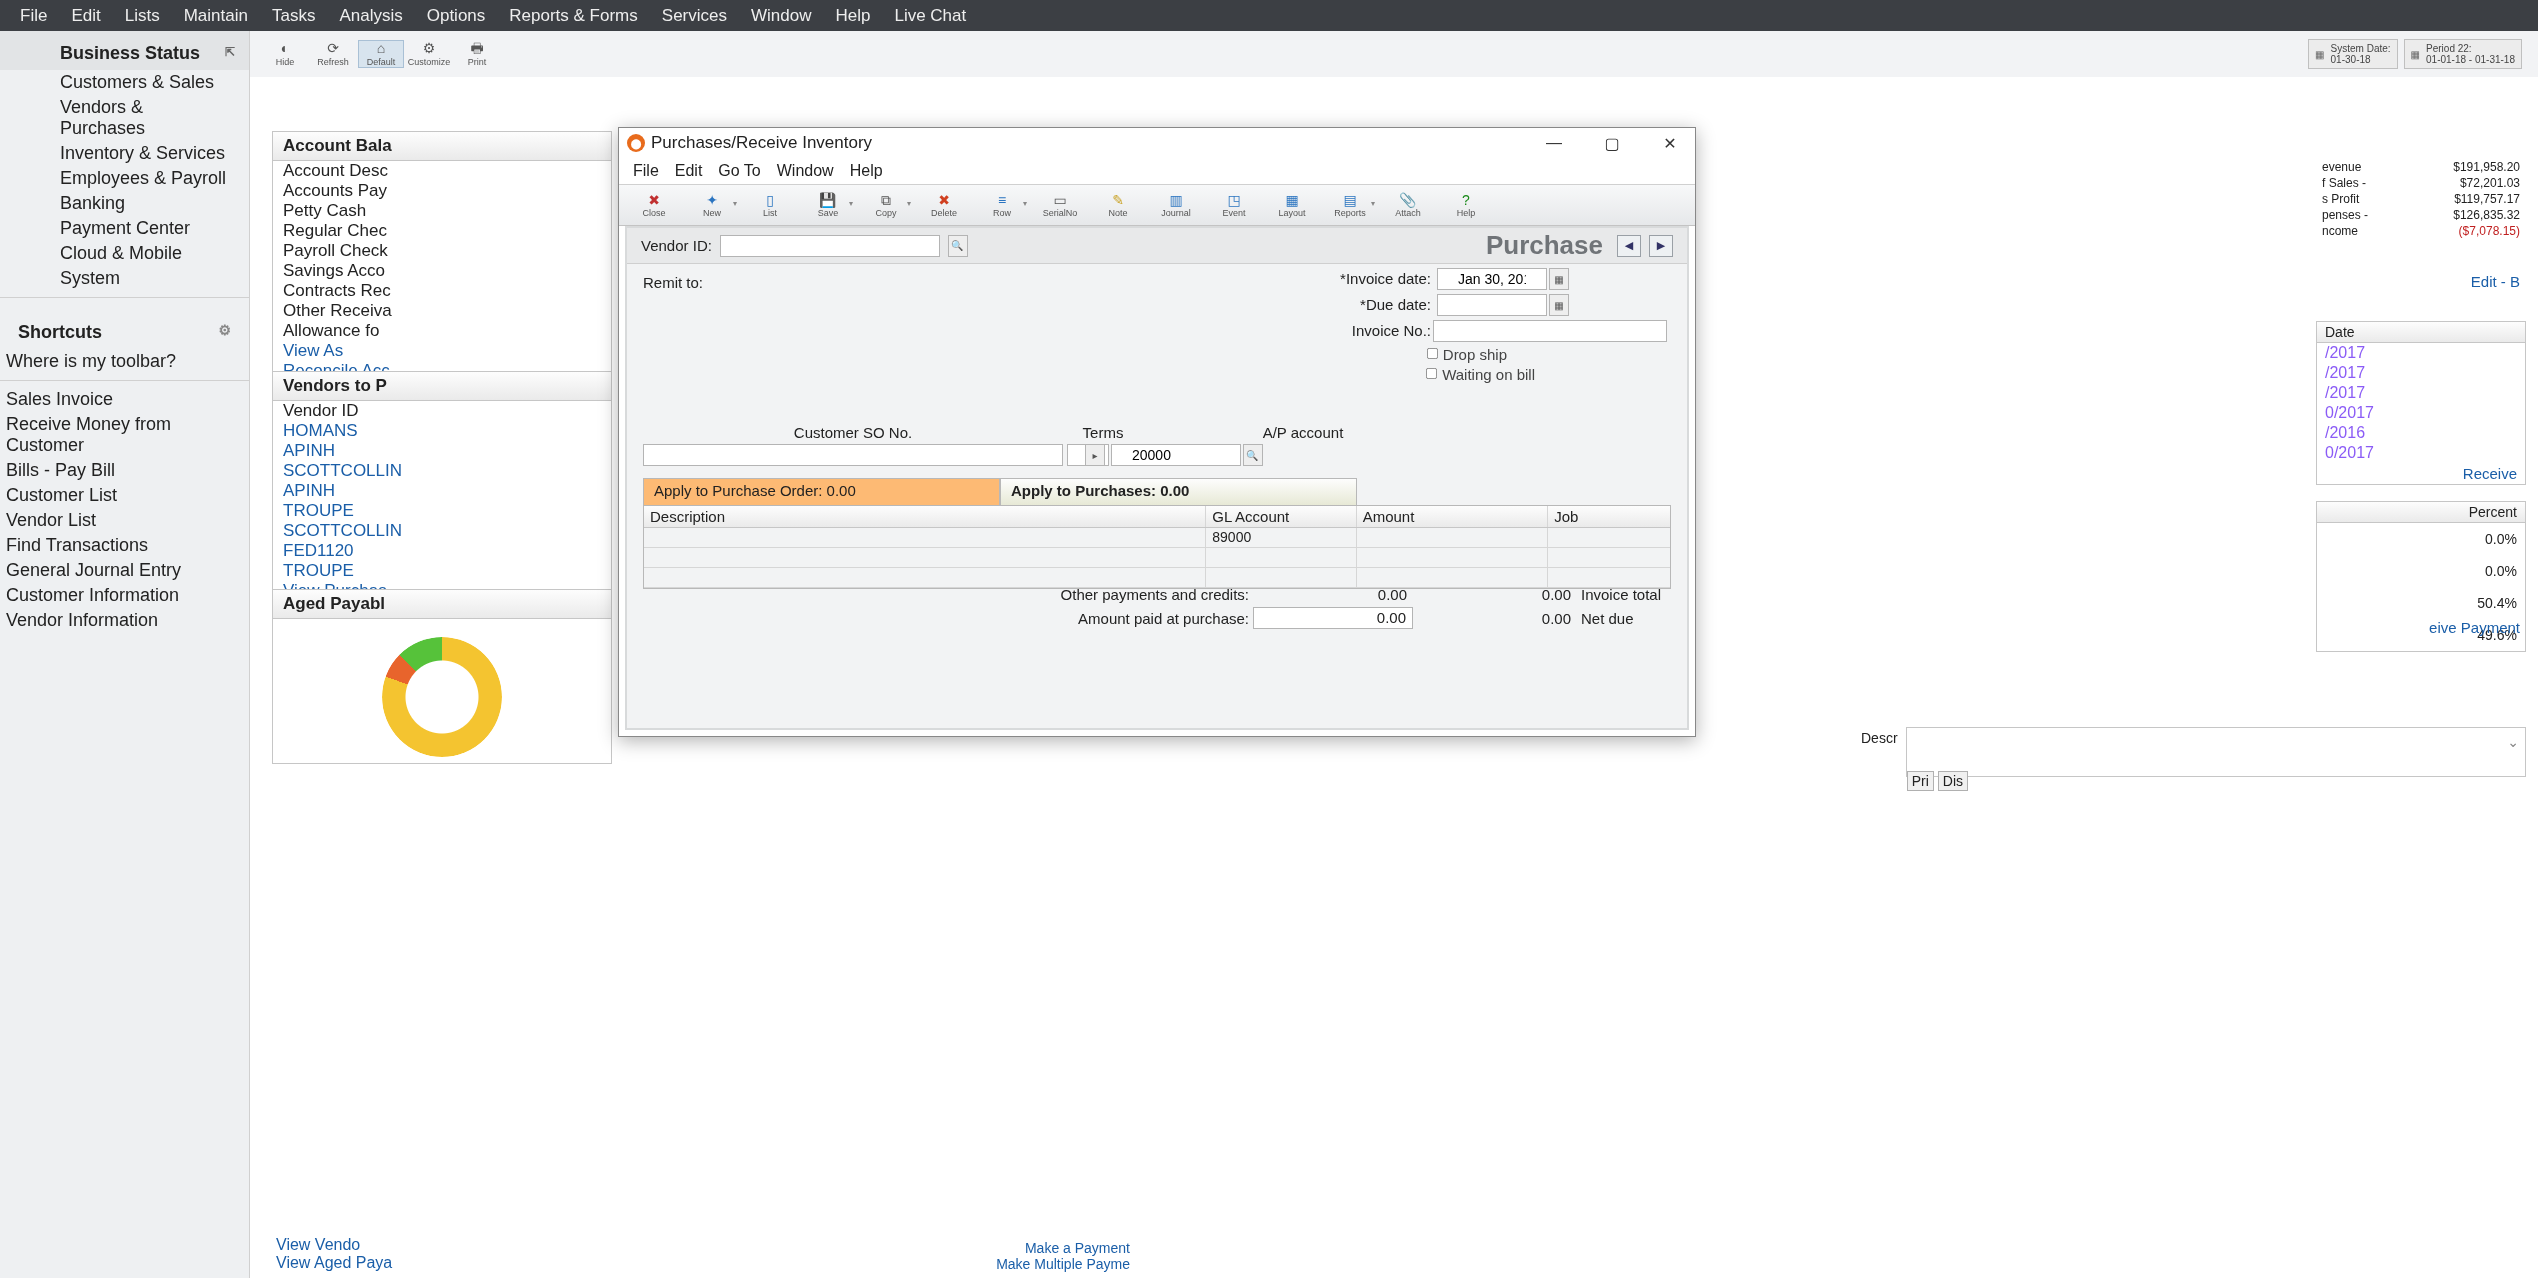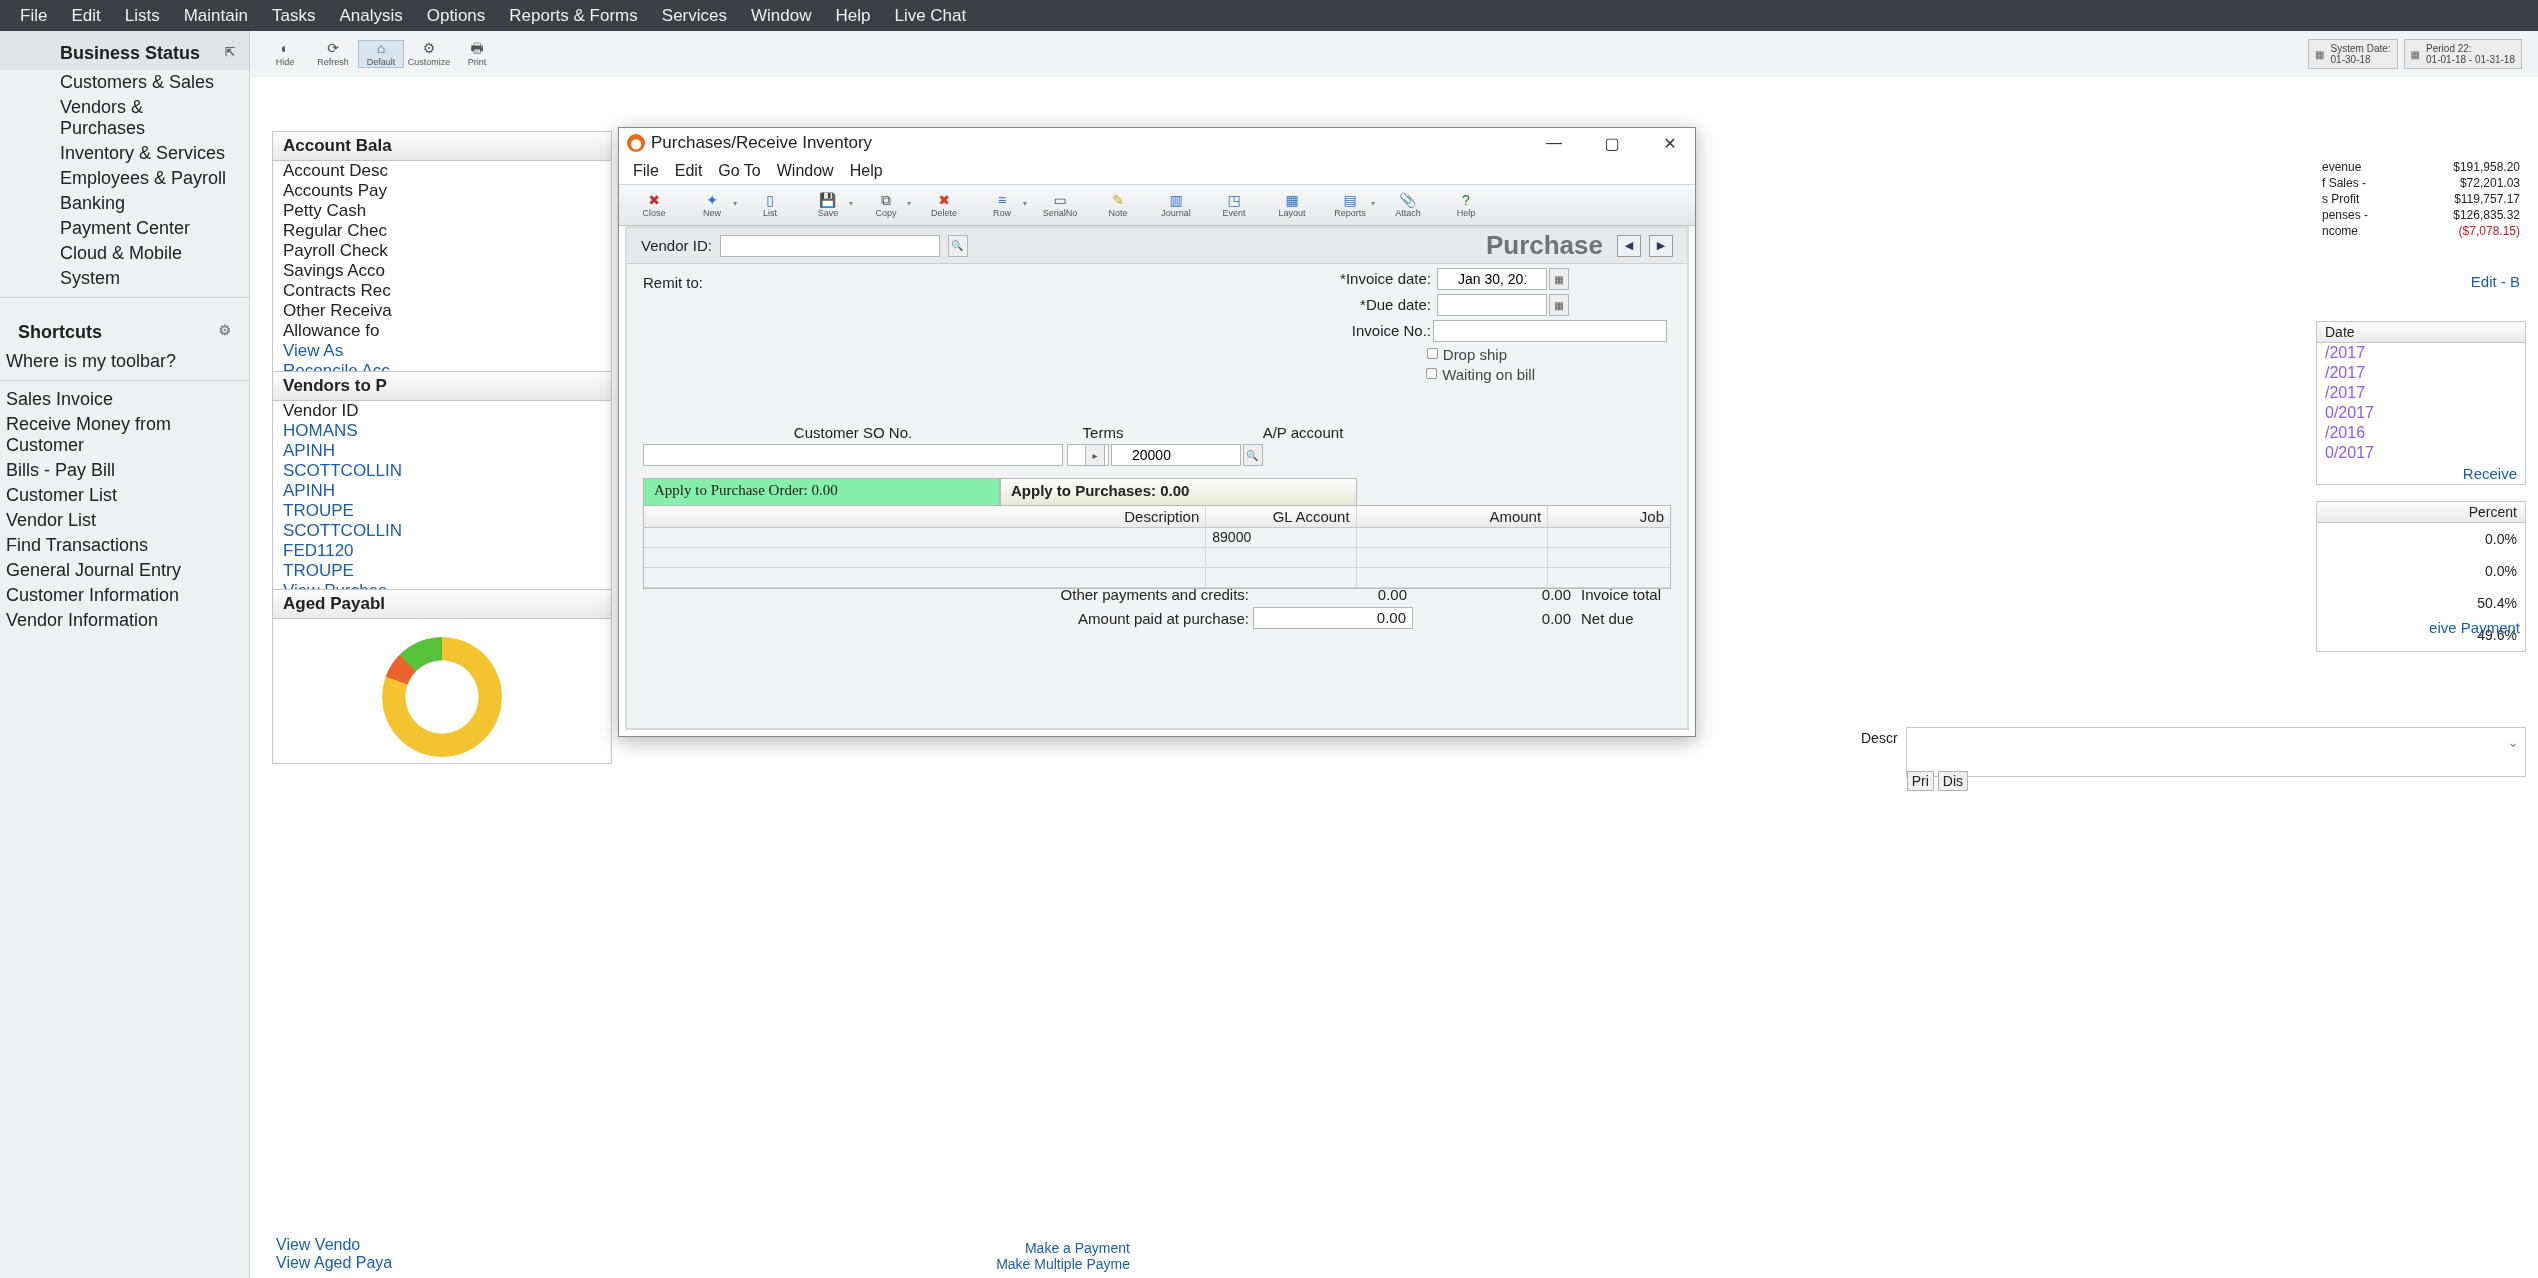--- a/index.html
+++ b/index.html
@@ -90,24 +90,24 @@
   .navbtn{width:24px;height:22px;border:1px solid #9aa0a6;background:#eef1f3;display:inline-flex;align-items:center;justify-content:center;font-size:11px;color:#336;}
   .modal .formarea{position:relative;padding:10px 16px;}
   .rlabel{position:absolute;text-align:right;font-size:15px;}
   .chk{font-size:15px;color:#444;}
   .chk input{margin-right:4px;transform:scale(.85);}
   
   .gridhdr{position:absolute;left:16px;top:160px;right:16px;display:flex;font-size:15px;}
   .gridhdr div{text-align:center;}
   .tabbox{position:absolute;left:16px;top:214px;right:330px;height:28px;display:flex;}
   .tab{flex:1;border:1px solid #b8b8b8;background:linear-gradient(#fdfdfd,#e7e9d6);padding:3px 10px;font-size:15px;}
-  .tab.inactive{background:#86efac;border-bottom:1px solid #b8b8b8;font-family:Liberation Serif, serif;}
+  .tab.inactive{background:#fdba74;border-bottom:1px solid #b8b8b8;}
   .datagrid{position:absolute;left:16px;top:241px;right:16px;border:1px solid #b8b8b8;}
   .datagrid .gh{display:flex;background:linear-gradient(#fdfdfd,#eaeaea);border-bottom:1px solid #c6c6c6;font-size:15px;}
-  .datagrid .gh div{padding:2px 6px;text-align:right;border-right:1px solid #d6d6d6;}
+  .datagrid .gh div{padding:2px 6px;text-align:left;border-right:1px solid #d6d6d6;}
   .datagrid .gr{display:flex;border-bottom:1px solid #d6d6d6;height:20px;font-size:14px;}
   .datagrid .gr div{padding:1px 6px;border-right:1px solid #d6d6d6;}
   .totals{position:absolute;left:16px;right:16px;top:320px;font-size:15px;}
   .totals .trow{display:flex;justify-content:flex-end;gap:4px;padding:2px 0;align-items:center;}
   .totals .num{width:160px;text-align:right;padding-right:6px;}
   .totals .numbox{width:160px;text-align:right;border:1px solid #b4b4b4;background:#fff;height:22px;padding:1px 6px;}
   .totals .tag{width:90px;}
 </style>
 </head>
 <body>

